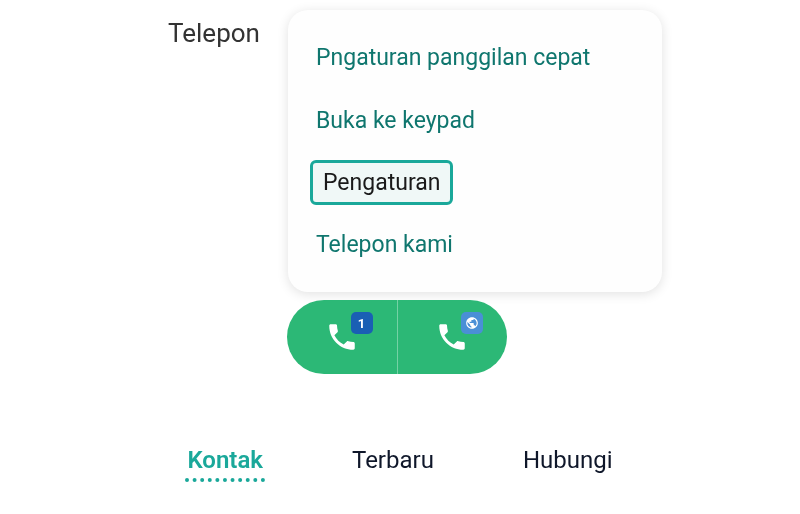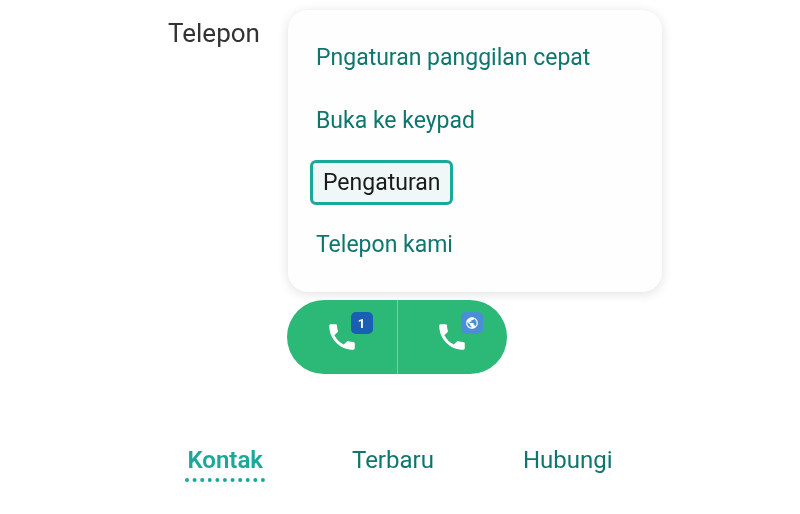--- a/index.html
+++ b/index.html
@@ -100,21 +100,21 @@
       position: absolute;
       bottom: 32px;
       left: 0;
       right: 0;
       display: flex;
       justify-content: center;
       gap: 85px;
     }
     .tab {
       font-size: 24px;
-      color: #0f766e;
+      color: #0f172a;
       cursor: pointer;
       padding: 4px 2px;
     }
     .tab-active {
       color: #1aa89a;
       font-weight: 600;
       border-bottom: 4px dotted #1aa89a;
     }
   </style>
 </head>

